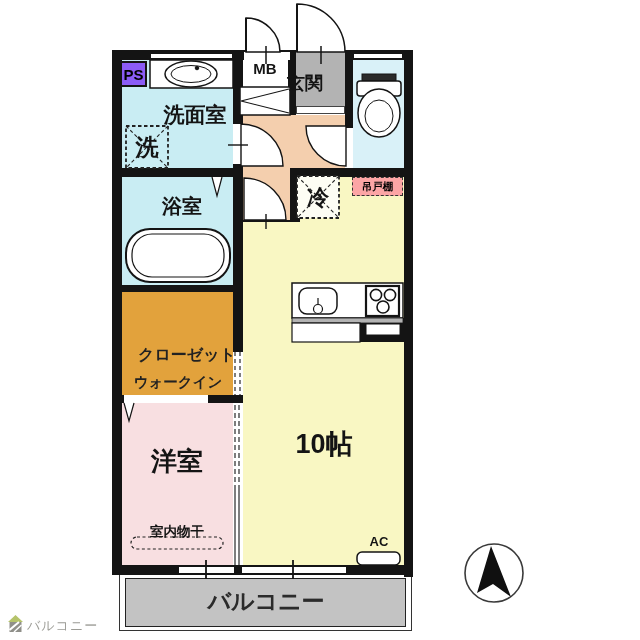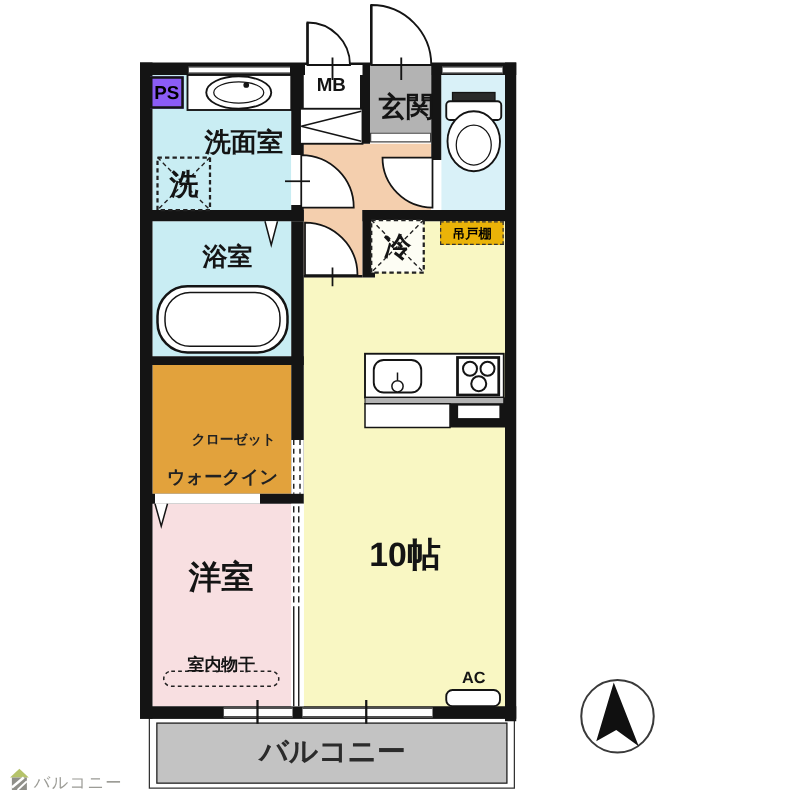--- a/index.html
+++ b/index.html
@@ -5,21 +5,21 @@
   html,body{margin:0;padding:0;background:#fff;}
   #stage{position:relative;width:640px;height:640px;background:#fff;overflow:hidden;
          font-family:"Liberation Sans",sans-serif;}
   .room{position:absolute;z-index:1;}
   .wall{position:absolute;background:#141414;z-index:2;}
   .slot{position:absolute;background:#fff;border-top:1px solid #141414;border-bottom:1px solid #141414;z-index:3;box-sizing:border-box;}
   svg.overlay{position:absolute;left:0;top:0;z-index:4;}
   .lbl{position:absolute;z-index:5;color:#141414;font-weight:bold;text-align:center;line-height:1.05;white-space:nowrap;}
   .psbox{position:absolute;z-index:5;background:#8b5cf6;border:2px solid #141414;box-sizing:border-box;
          display:flex;align-items:center;justify-content:center;font-weight:bold;}
-  .cupboard{position:absolute;z-index:5;background:#eab308;border:1.5px dashed #333;box-sizing:border-box;
+  .cupboard{position:absolute;z-index:5;background:#fca5a5;border:1.5px dashed #333;box-sizing:border-box;
             display:flex;align-items:center;justify-content:center;font-weight:bold;}
   .logo{position:absolute;z-index:6;color:#9c9c96;font-size:13px;letter-spacing:1px;}
 </style>
 </head>
 <body>
 
 <div id="stage">
 
   <div class="room" style="left:122px;top:60px;width:111px;height:108px;background:#c9edf3;"></div>
   <div class="room" style="left:122px;top:177px;width:111px;height:108px;background:#c9edf3;"></div>
@@ -178,30 +178,30 @@
       <rect x="9.5" y="622" width="12" height="10" fill="#8f8f89"></rect>
       <line x1="9.5" y1="630" x2="19" y2="622" stroke="#fff" stroke-width="2"></line>
       <line x1="14" y1="632" x2="21.5" y2="625" stroke="#fff" stroke-width="1.4"></line>
     </g>
   </svg>
 
   <div class="psbox" style="left:120px;top:61px;width:27px;height:26px;font-size:15px;">
     <span>PS</span>
   </div>
   <div class="lbl" style="left:244px;top:61px;width:42px;font-size:15px;">MB</div>
-  <div class="lbl" style="left:296px;top:74px;width:58px;font-size:22px;">玄関</div>
+  <div class="lbl" style="left:276px;top:74px;width:58px;font-size:18px;">玄関</div>
   <div class="lbl" style="left:145px;top:104px;width:100px;font-size:21px;">洗面室</div>
   <div class="lbl" style="left:132px;top:135px;width:30px;font-size:23px;">洗</div>
   <div class="lbl" style="left:142px;top:196px;width:80px;font-size:20px;">浴室</div>
   <div class="lbl" style="left:303px;top:186px;width:30px;font-size:22px;">冷</div>
   <div class="cupboard" style="left:352px;top:177px;width:51px;height:19px;font-size:10.5px;">
     <span>吊戸棚</span>
   </div>
   <div class="lbl" style="left:123px;top:327px;width:110px;font-size:14.5px;color:#222;margin-top:48px;">ウォークイン</div>
-  <div class="lbl" style="left:123px;top:347px;width:128px;font-size:11px;color:#222;">クローゼット</div>
+  <div class="lbl" style="left:123px;top:347px;width:128px;font-size:16px;color:#222;">クローゼット</div>
   <div class="lbl" style="left:264px;top:430px;width:120px;font-size:27px;">10帖</div>
   <div class="lbl" style="left:127px;top:448px;width:100px;font-size:26px;">洋室</div>
   <div class="lbl" style="left:127px;top:525px;width:100px;font-size:13.5px;">室内物干</div>
   <div class="lbl" style="left:166px;top:589px;width:200px;font-size:23px;color:#2b2b2b;z-index:5;">バルコニー</div>
   <div class="lbl" style="left:359px;top:535px;width:40px;font-size:13px;">AC</div>
   <div class="logo" style="left:27px;top:617px;">バルコニー</div>
 
 </div>
 
 </body></html>

